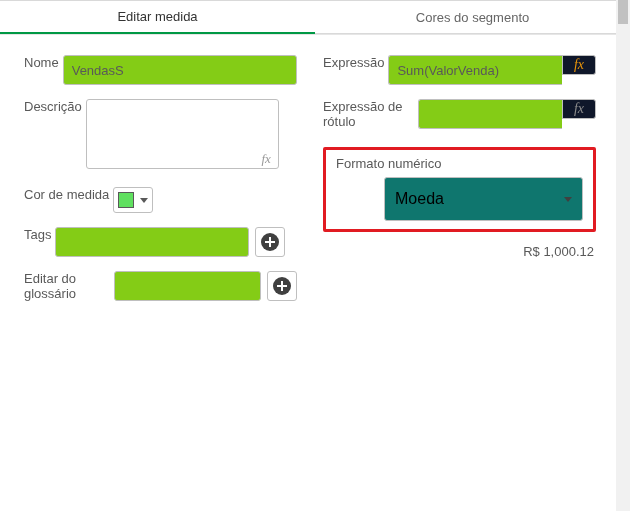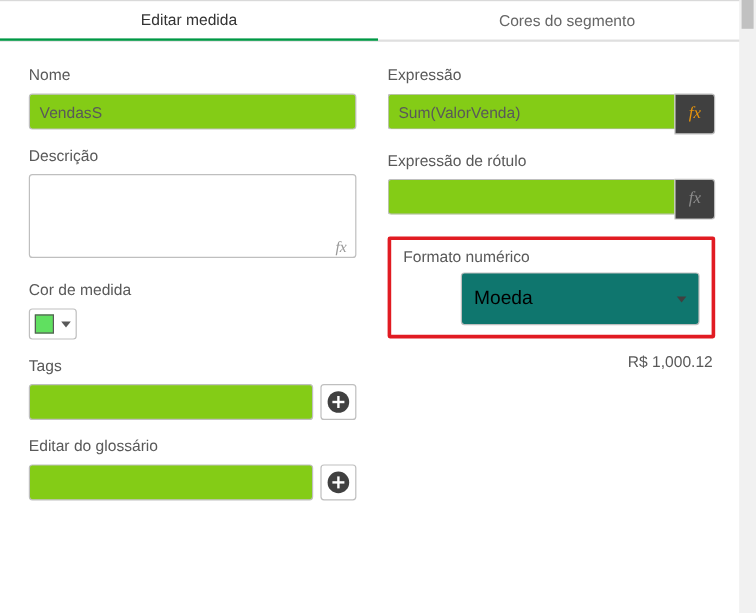--- a/index.html
+++ b/index.html
@@ -59,40 +59,40 @@
       content: ""; width: 2px; height: 10px; background: #fff; position: absolute;
     }
     .plus-circle::after {
       content: ""; width: 10px; height: 2px; background: #fff; position: absolute;
     }
     .plus-wrap { position: relative; width: 18px; height: 18px;}
     
     .expr-row { display: flex; }
     .expr-row .field-input { flex: 1; border-right: none; border-radius: 3px 0 0 3px; }
     .fx-btn {
-      width: 34px; height: 34px; border: 1px solid #bfbfbf; border-radius: 0 3px 3px 0;
-      background: #404040; display: flex; align-items: center; justify-content: center;
+      width: 34px; height: 20px; border: 1px solid #bfbfbf; border-radius: 0 3px 3px 0;
+      background: #0f172a; display: flex; align-items: center; justify-content: center;
       font-style: italic; font-family: "Times New Roman", serif; font-size: 14px;
       cursor: pointer;
     }
     .fx-btn.active { color: #e8940a; }
     .fx-btn:not(.active){ color: #8c8c8c; }
     
     .select-row {
       display: flex; align-items: center; justify-content: space-between;
       height: 44px; border: 1px solid #bfbfbf; border-radius: 3px; padding: 0 10px;
       background: #0f766e; cursor: pointer; margin-left: 48px;
     }
     .select-row .caret-down { border-top-color: #404040; }
     
     .highlight-box { border: 3px solid #e11b22; padding: 6px 10px 8px 10px; border-radius: 2px; }
     .highlight-box .label { margin-bottom: 6px; }
     .highlight-box + .highlight-box { margin-top: 6px; }
     .example-value { text-align: right; font-size: 13px; color: #595959; margin-top: -2px; padding-right: 2px;}
-    .group { display: flex; flex-direction: column; gap: 4px; }
+    .group { display: flex; gap: 4px; }
   </style>
 </head>
 <body>
 
 <div class="container">
   <div class="tabs">
     <div class="tab active">Editar medida</div>
     <div class="tab">Cores do segmento</div>
   </div>
 

